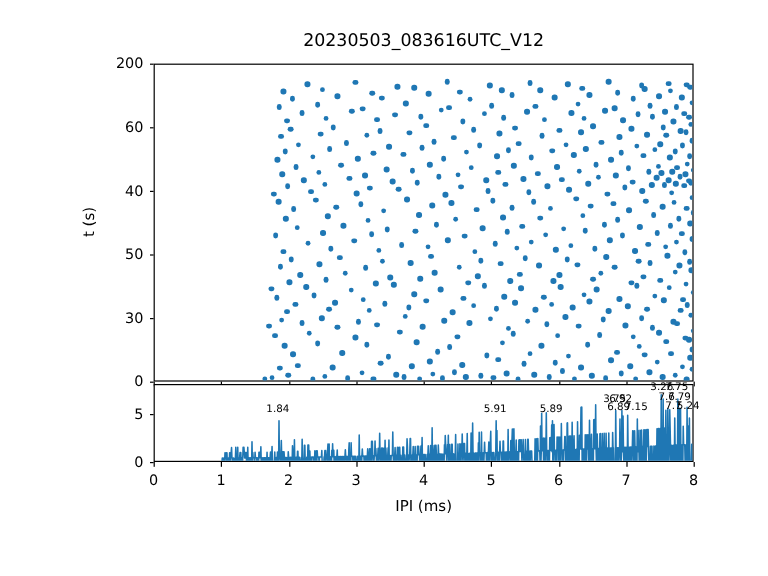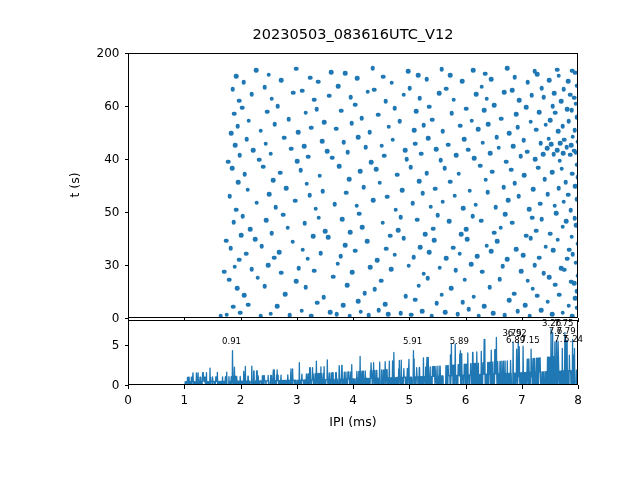--- a/index.html
+++ b/index.html
@@ -583,21 +583,21 @@
       <div style="position: absolute; height: 3.5px; width: 1.1px; background: rgb(0, 0, 0); left: 409.25px; top: 385px;"></div>
       <div class="ticklabel" style="position: absolute; text-align: center; width: 40px; transform: translateX(-50%); left: 409.25px; top: 392.5px;">5</div>
       <div style="position: absolute; height: 3.5px; width: 1.1px; background: rgb(0, 0, 0); left: 465.5px; top: 385px;"></div>
       <div class="ticklabel" style="position: absolute; text-align: center; width: 40px; transform: translateX(-50%); left: 465.5px; top: 392.5px;">6</div>
       <div style="position: absolute; height: 3.5px; width: 1.1px; background: rgb(0, 0, 0); left: 521.75px; top: 385px;"></div>
       <div class="ticklabel" style="position: absolute; text-align: center; width: 40px; transform: translateX(-50%); left: 521.75px; top: 392.5px;">7</div>
       <div style="position: absolute; height: 3.5px; width: 1.1px; background: rgb(0, 0, 0); left: 578px; top: 385px;"></div>
       <div class="ticklabel" style="position: absolute; text-align: center; width: 40px; transform: translateX(-50%); left: 578px; top: 392.5px;">8</div>
     </div>
   <div id="peak-layer">
-      <div class="peaklabel" style="left: 231.5px; top: 336.366px;">0.91</div>
+      <div class="peaklabel" style="left: 231.5px; top: 336.366px;">1.84</div>
       <div class="peaklabel" style="left: 412.625px; top: 336.366px;">5.91</div>
       <div class="peaklabel" style="left: 459.312px; top: 336.366px;">5.89</div>
       <div class="peaklabel" style="left: 512.188px; top: 327.646px;">3.75</div>
       <div class="peaklabel" style="left: 517.25px; top: 327.646px;">6.92</div>
       <div class="peaklabel" style="left: 515.562px; top: 334.78px;">6.89</div>
       <div class="peaklabel" style="left: 530.188px; top: 334.78px;">7.15</div>
       <div class="peaklabel" style="left: 551.562px; top: 318.134px;">3.26</div>
       <div class="peaklabel" style="left: 563.938px; top: 318.134px;">7.75</div>
       <div class="peaklabel" style="left: 555.5px; top: 326.061px;">7.6</div>
       <div class="peaklabel" style="left: 566.188px; top: 326.061px;">7.79</div>

